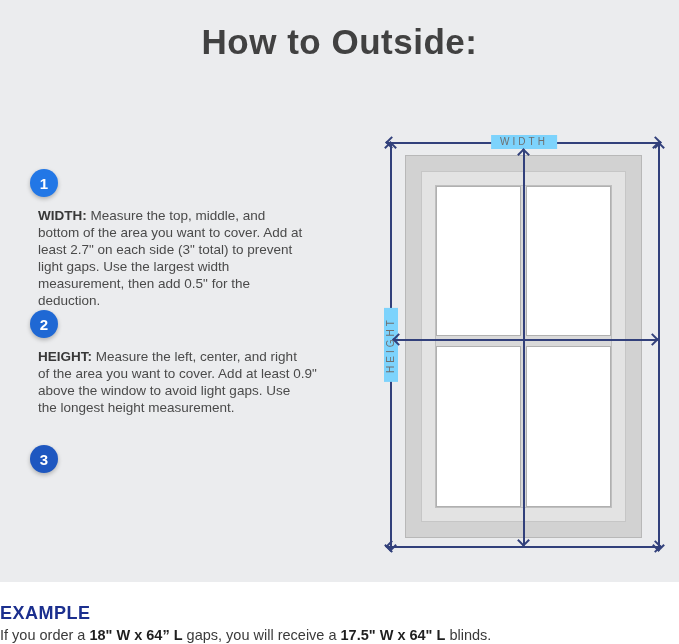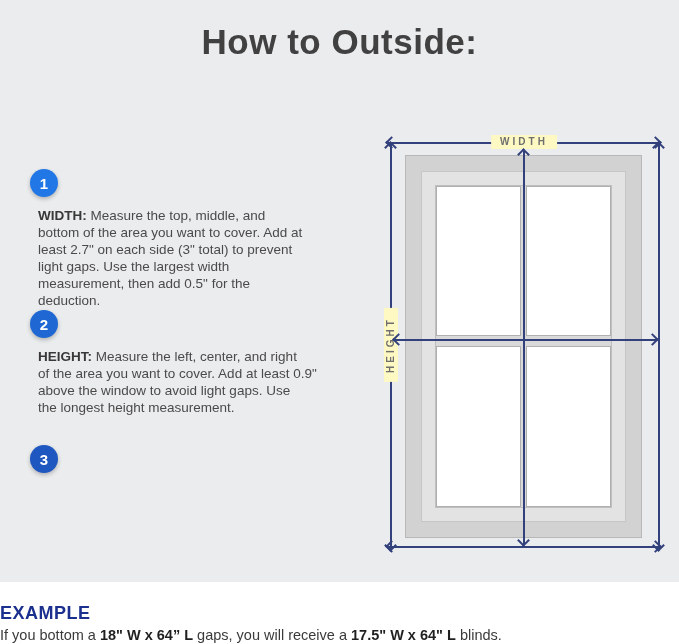--- a/index.html
+++ b/index.html
@@ -62,22 +62,22 @@
   .chev.right { border-top-width:2px;    border-right-width:2px; }
 
   .line-top    { left:5px;  top:7px;   width:272px; }
   .line-bottom { left:5px;  top:411px; width:272px; }
   .line-left   { left:7px;  top:9px;   height:405px; }
   .line-right  { left:275px;top:9px;   height:405px; }
   .line-cv     { left:140px;top:16px;  height:393px; }
   .line-ch     { left:12px; top:204px; width:262px; }
 
   .measure-label {
-    position:absolute; background:#fef9c3; color:#6f6f6f;
-    font-size:10px; font-weight:700; letter-spacing:3px; line-height:14px;
+    position:absolute; background:#7dd3fc; color:#6f6f6f;
+    font-size:10px; font-weight:400; letter-spacing:3px; line-height:14px;
   }
   .label-width { left:141px; top:7px; transform:translate(-50%,-50%); padding:0 9px; }
   .label-height {
     left:8px; top:210px;
     writing-mode:vertical-rl;
     transform:translate(-50%,-50%) rotate(180deg);
     padding:9px 0;
   }
 
   
@@ -159,14 +159,14 @@
   <span class="chev down" style="left:136px; top:401px;"></span>
 
   <div class="hline line-ch"></div>
   <span class="chev left" style="left:11px;  top:200px;"></span>
   <span class="chev right" style="left:265px; top:200px;"></span>
 
 </div>
 
 <div class="footer" style="background-color: rgb(255, 255, 255);">
   <div class="example-heading" style="color: rgb(27, 47, 142);">EXAMPLE</div>
-  <div class="example-text"><span>If you bottom a </span><span class="em">18" W x 64” L</span><span> gaps, you will receive a </span><span class="em">17.5" W x 64" L</span><span> blinds.</span></div>
+  <div class="example-text"><span>If you order a </span><span class="em">18" W x 64” L</span><span> gaps, you will receive a </span><span class="em">17.5" W x 64" L</span><span> blinds.</span></div>
 </div>
 
 </body></html>

